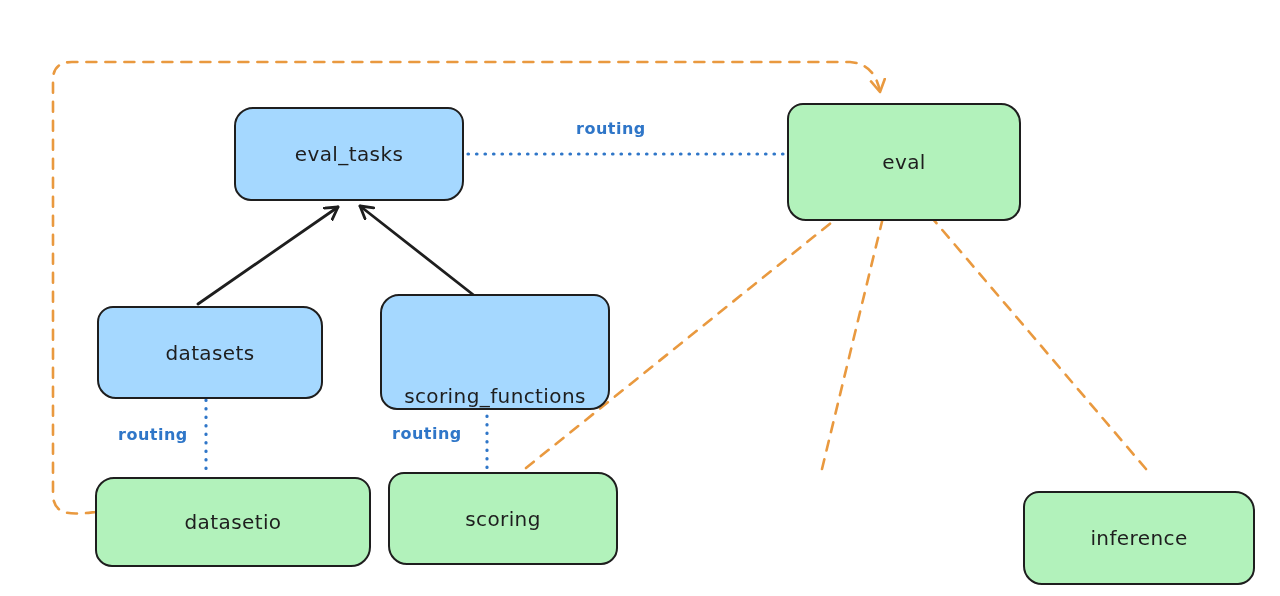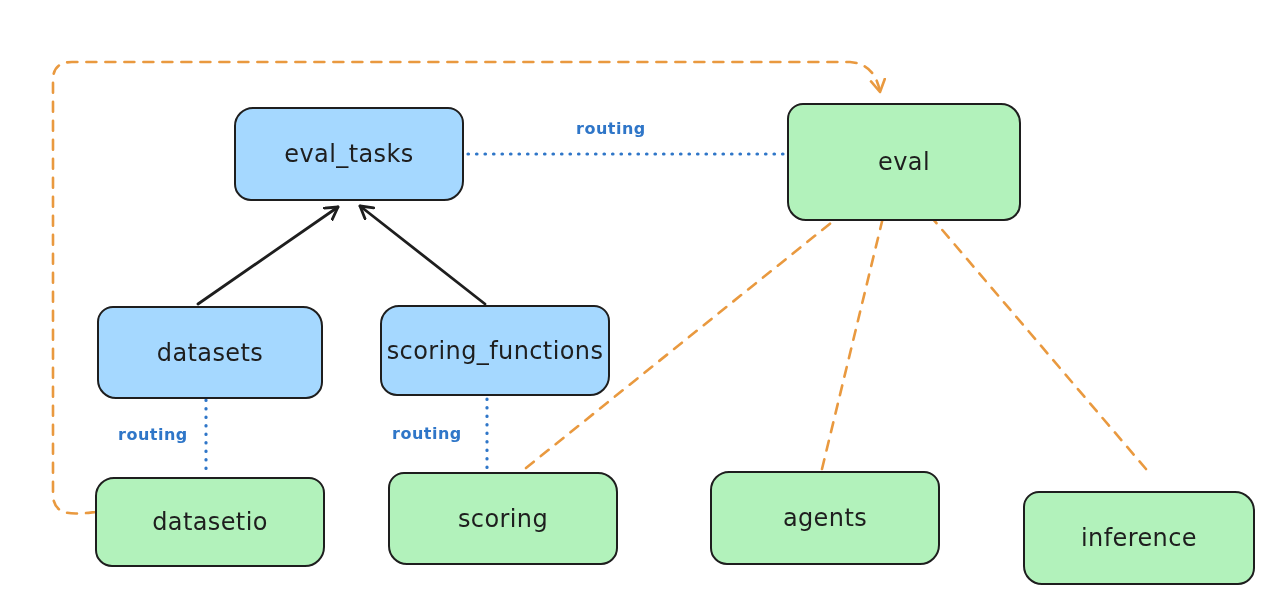--- a/index.html
+++ b/index.html
@@ -24,32 +24,32 @@
   .edge-black{stroke:var(--stroke);stroke-width:2.8;fill:none;stroke-linecap:round;}
   .edge-blue-dotted{stroke:var(--routing-blue);stroke-width:3.2;fill:none;stroke-linecap:round;stroke-dasharray:0.5 8;}
   .edge-orange-dashed{stroke:var(--orange);stroke-width:2.6;fill:none;stroke-linecap:round;stroke-dasharray:10 9;}
   .head-black{stroke:var(--stroke);stroke-width:2.8;fill:none;stroke-linecap:round;stroke-linejoin:round;}
   .head-orange{stroke:var(--orange);stroke-width:2.6;fill:none;stroke-linecap:round;stroke-linejoin:round;}
   .node{
     position:absolute;
     display:flex;align-items:center;justify-content:center;
     border:2.5px solid var(--stroke);
     color:var(--label-text);
-    font-size:24px;letter-spacing:0.4px;
+    font-size:20px;letter-spacing:0.4px;
     text-align:center;
   }
   .node.blue{background:var(--blue-fill);}
   .node.green{background:var(--green-fill);}
   .r1{border-radius:19px 16px 20px 17px;}
   .r2{border-radius:16px 20px 17px 19px;}
   .n-eval-tasks{left:234px;top:107px;width:230px;height:94px;}
   .n-eval{left:787px;top:103px;width:234px;height:118px;}
   .n-datasets{left:97px;top:306px;width:226px;height:93px;}
-  .n-scoring-functions{left:380px;top:305px;width:230px;height:91px;}
-  .n-datasetio{left:95px;top:477px;width:230px;height:90px;}
+  .n-scoring-functions{left:380px;top:294px;width:230px;height:116px;align-items:flex-end;}
+  .n-datasetio{left:95px;top:477px;width:276px;height:90px;}
   .n-scoring{left:388px;top:472px;width:230px;height:93px;}
   .n-agents{left:710px;top:471px;width:230px;height:94px;}
   .n-inference{left:1023px;top:471px;width:232px;height:94px;margin-top:20px;}
   .routing-label{
     position:absolute;
     color:var(--routing-blue);
     font-size:16px;font-weight:bold;letter-spacing:0.5px;
     white-space:nowrap;
   }
   .rl-top{left:576px;top:119px;}
@@ -95,23 +95,20 @@
   </div>
   <div class="node blue r1 n-scoring-functions">
     <span>scoring_functions</span>
   </div>
   <div class="node green r1 n-datasetio">
     <span>datasetio</span>
   </div>
   <div class="node green r2 n-scoring">
     <span>scoring</span>
   </div>
-  <div class="node green r1 n-agents">
-    <span>agents</span>
-  </div>
   <div class="node green r2 n-inference">
     <span>inference</span>
   </div>
 
   <div class="routing-label rl-top">routing</div>
   <div class="routing-label rl-left">routing</div>
   <div class="routing-label rl-mid">routing</div>
 
 </div>
 

